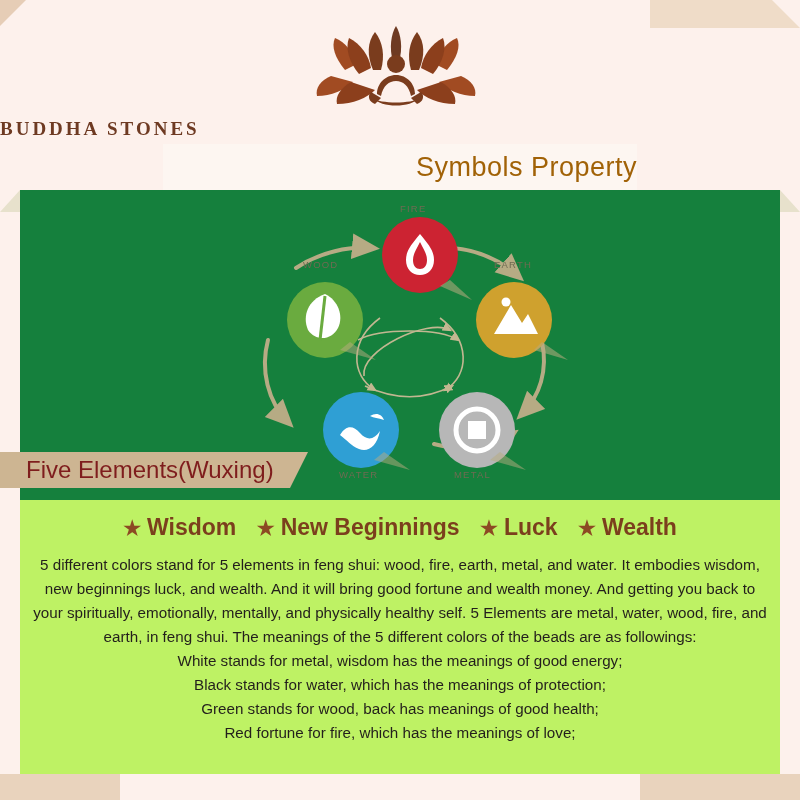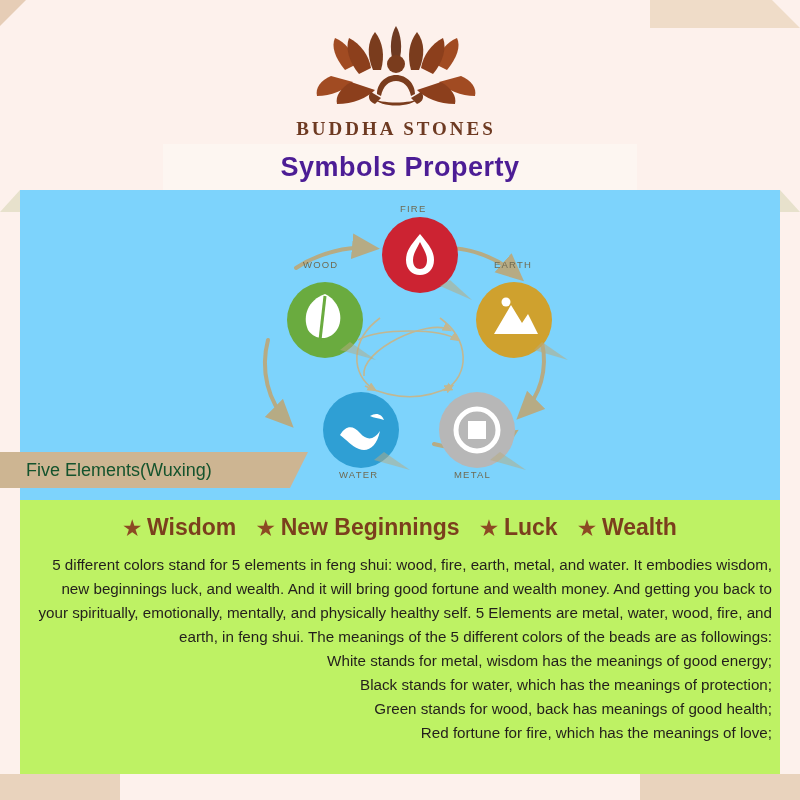--- a/index.html
+++ b/index.html
@@ -52,21 +52,20 @@
     position: absolute;
     bottom: 0; right: 0;
     width: 160px; height: 26px;
     background: #e9d3bd;
   }
 
   
   .logo-wrap {
     position: absolute;
     top: 18px; left: 0; right: 8px;
-    text-align: center;
   }
   .logo-mark {
     display: block;
     margin: 0 auto;
   }
   .brand {
     margin-top: 4px;
     font-size: 19px;
     letter-spacing: 3px;
     color: #6e3a22;
@@ -78,37 +77,37 @@
   .title-band {
     position: absolute;
     top: 144px;
     left: 163px;
     width: 474px;
     height: 46px;
     background: #fdf6f1;
   }
   .title-band-text {
     width: 100%;
-    text-align: center;
+    text-align: right;
     line-height: 46px;
     font-size: 27px;
-    font-weight: bold;
-    color: #4c1d95;
+    font-weight: normal;
+    color: #a16207;
     font-family: "Liberation Sans", sans-serif;
     letter-spacing: 0.5px;
   }
 
   
   .diagram-panel {
     position: absolute;
     top: 190px;
     left: 20px;
     width: 760px;
     height: 310px;
-    background: #7dd3fc;
+    background: #15803d;
   }
   .panel-notch-l {
     position: absolute;
     top: 190px; left: 0;
     width: 0; height: 0;
     border-bottom: 22px solid #e7e1cc;
     border-left: 20px solid transparent;
   }
   .panel-notch-r {
     position: absolute;
@@ -129,22 +128,22 @@
     top: 452px;
     left: 0px;
     width: 290px;
     height: 36px;
     background: #cdb592;
   }
   .five-label span {
     display: block;
     padding-left: 26px;
     line-height: 36px;
-    color: #14532d;
-    font-size: 18px;
+    color: #7f1d1d;
+    font-size: 24px;
     font-family: "Liberation Sans", sans-serif;
   }
   .five-label::after {
     content: "";
     position: absolute;
     right: -18px; top: 0;
     width: 0; height: 0;
     border-top: 36px solid #cdb592;
     border-right: 18px solid transparent;
   }
@@ -171,21 +170,21 @@
     color: #8c4a23;
     font-size: 20px;
     margin: 0 6px 0 14px;
   }
   .keywords .kw:first-child .star { margin-left: 0; }
   .body-copy {
     margin: 12px 8px 18px 8px;
     color: #231f1c;
     font-size: 15.2px;
     line-height: 24px;
-    text-align: right;
+    text-align: center;
     font-family: "Liberation Sans", sans-serif;
   }
   .body-copy p { margin: 0; }
   .list-line { margin: 0; }
 </style>
 </head>
 <body>
 
 <div class="page">
 

